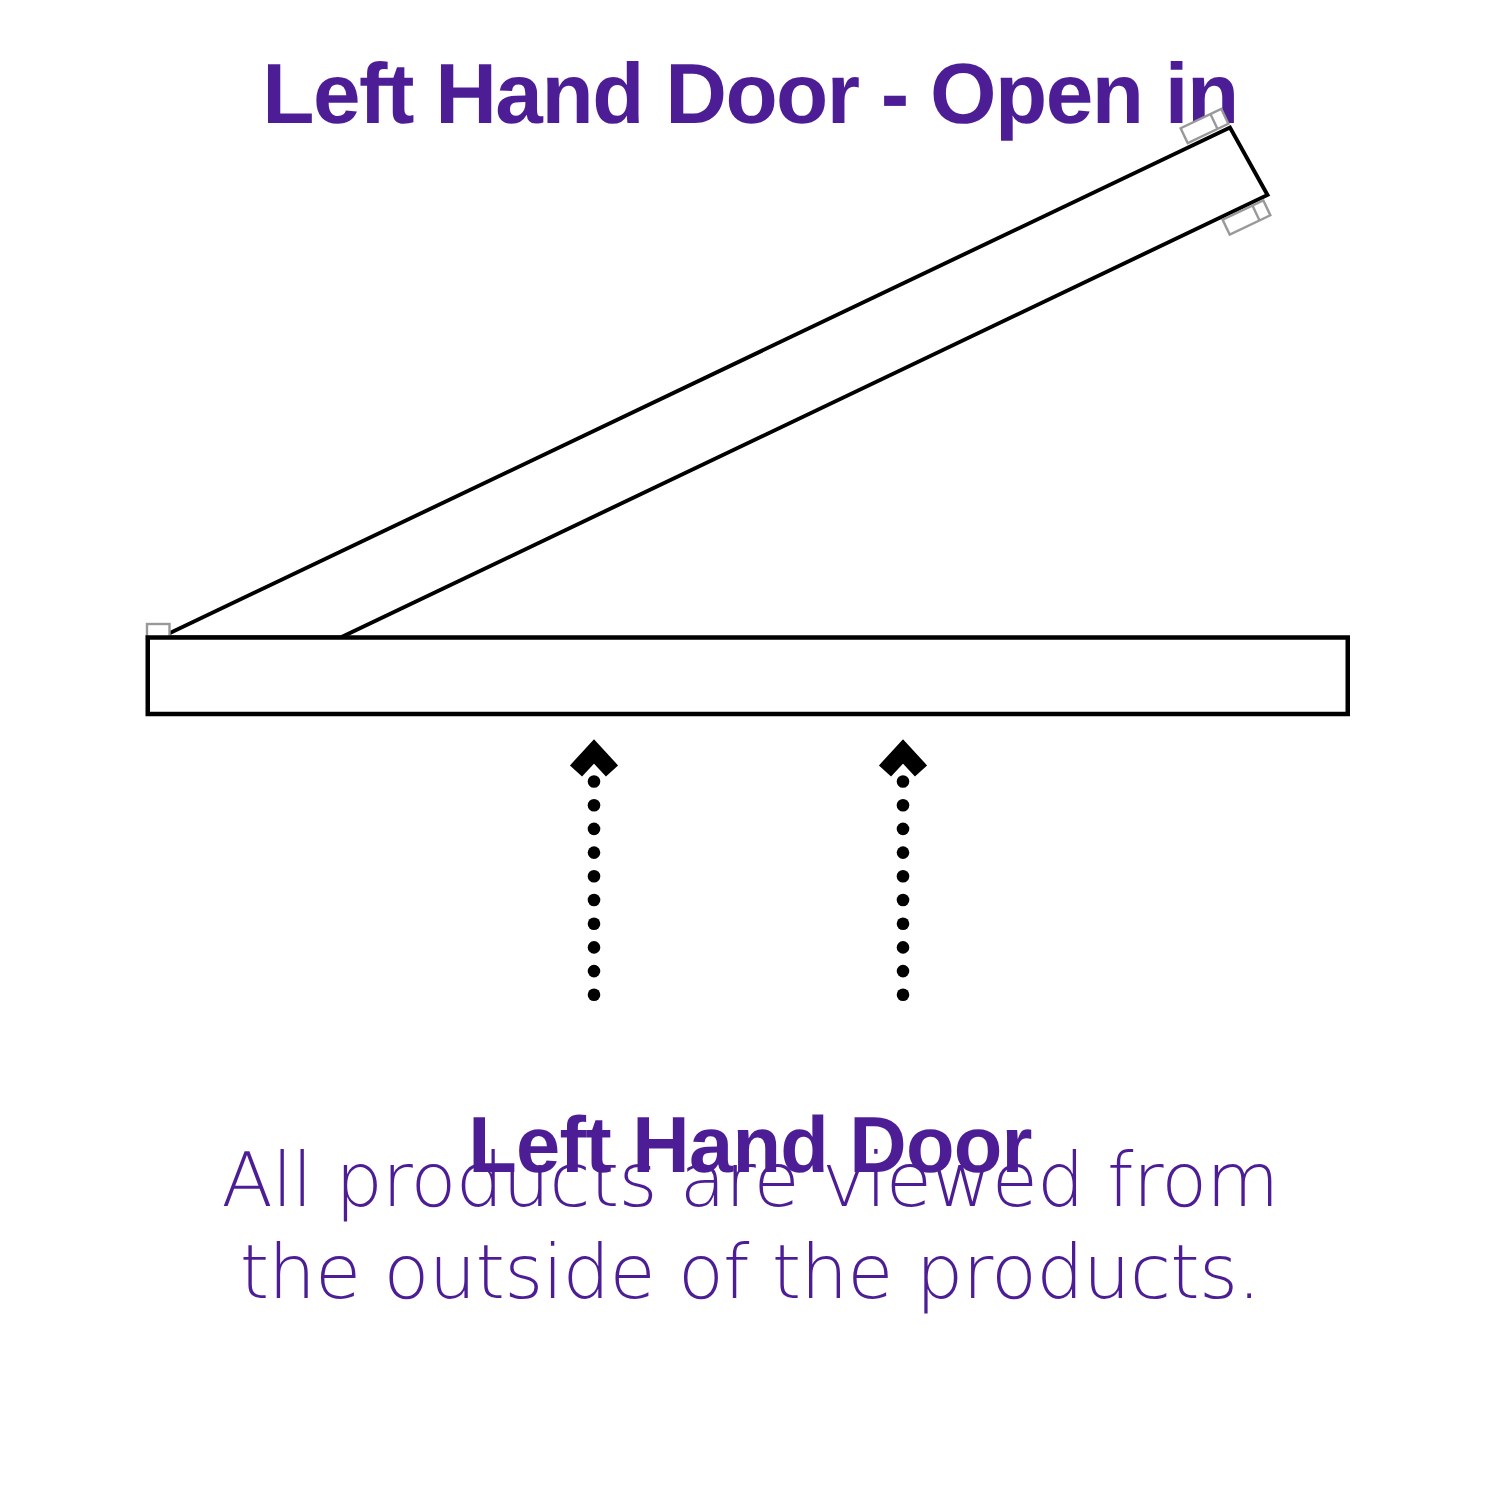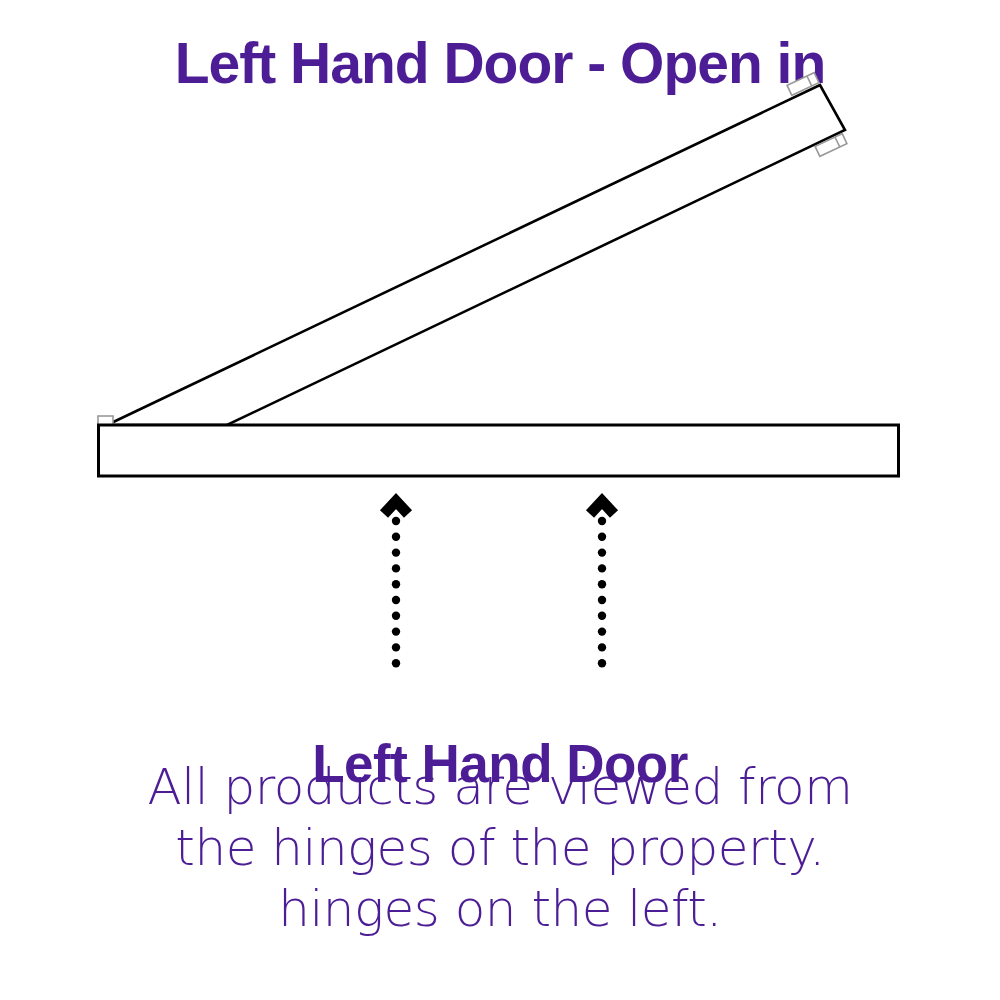--- a/index.html
+++ b/index.html
@@ -87,17 +87,16 @@
       <circle cx="602" cy="631.6" r="4.2"></circle>
       <circle cx="602" cy="647.4" r="4.2"></circle>
       <circle cx="602" cy="663.2" r="4.2"></circle>
     </g>
   </svg>
 
   <h2 class="door-type-label">Left Hand Door</h2>
 
   <div class="description">
     <div class="line">All products are viewed from</div>
-    <div class="line">the hinges of the property.</div>
-    <div class="line">hinges on the left.</div>
+    <div class="line">the outside of the products.</div>
   </div>
 
 </div>
 
 </body></html>

